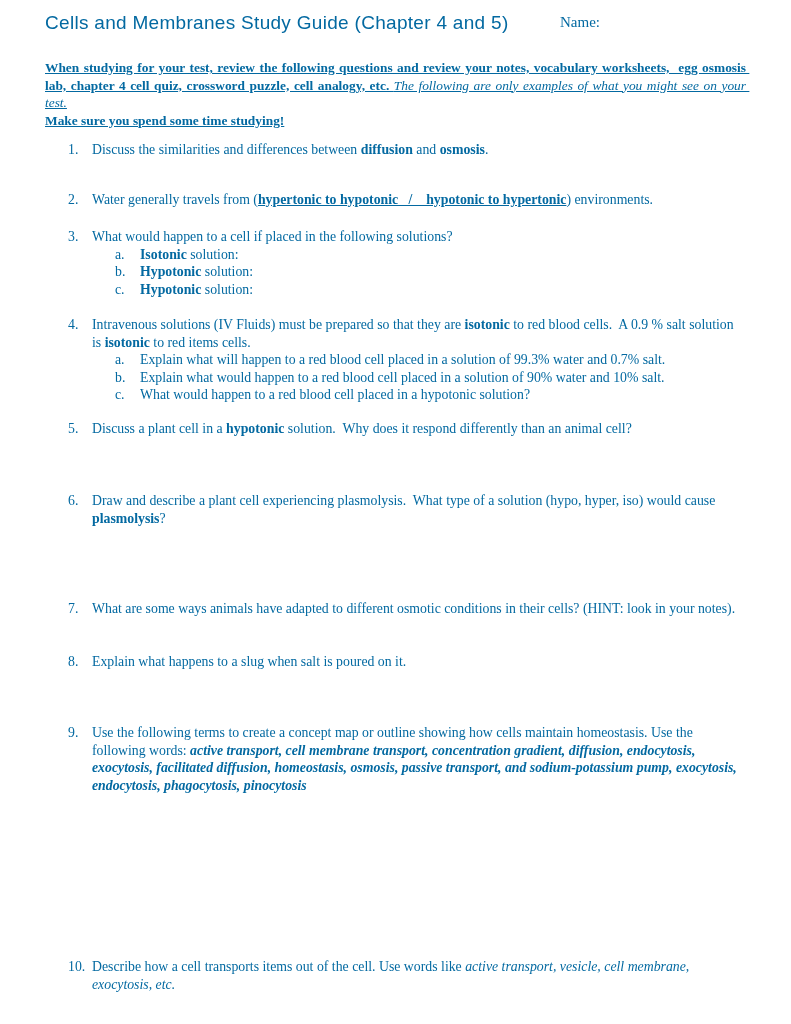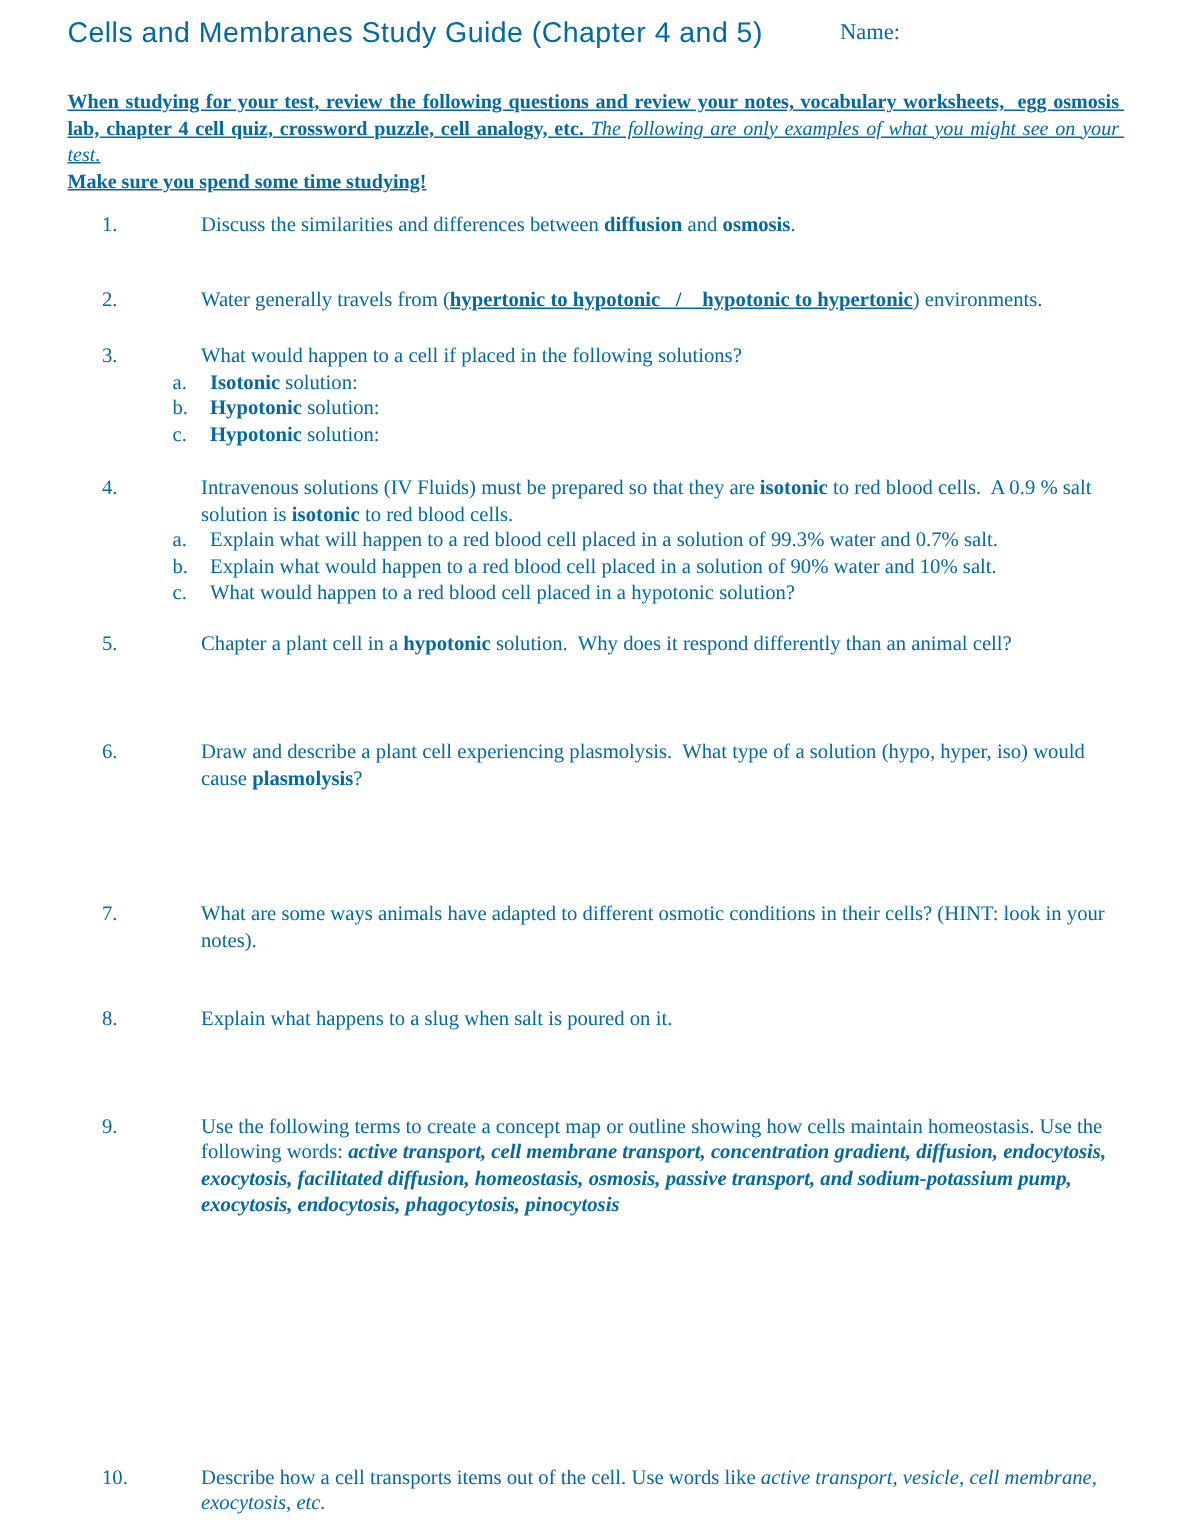--- a/index.html
+++ b/index.html
@@ -20,21 +20,21 @@
     margin-top:19px;font-size:13.4px;line-height:17.5px;
     text-align:justify;white-space:pre-wrap;font-weight:normal;
   }
   .seg-b{font-weight:bold;}
   .seg-i{font-style:italic;}
   .seg-u{text-decoration:underline;}
   .questions{list-style:none;margin:12px 0 0 0;padding:0;font-size:13.8px;line-height:17.5px;}
   .q-item{display:flex;margin-left:23px;}
   .q-num{width:24px;flex-shrink:0;}
   .q-main{flex:1;}
-  .q-body{white-space:pre-wrap;margin-left:42px;}
+  .q-body{white-space:pre-wrap;}
   .sub-item{display:flex;margin-left:23px;}
   .sub-letter{width:25px;flex-shrink:0;}
   .sub-body{flex:1;white-space:pre-wrap;}
   .q-2{margin-top:32px;}
   .q-3{margin-top:20px;}
   .q-4{margin-top:18px;}
   .q-5{margin-top:16px;}
   .q-6{margin-top:55px;}
   .q-7{margin-top:73px;}
   .q-8{margin-top:35px;}
@@ -77,39 +77,39 @@
           </div>
           <div class="sub-item">
             <span class="sub-letter">c.</span>
             <div class="sub-body"><span class="seg-b">Hypotonic</span><span class=""> solution:</span></div>
           </div>
         </div>
       </li>
       <li class="q-item q-4">
         <span class="q-num">4.</span>
         <div class="q-main">
-          <div class="q-body"><span class="">Intravenous solutions (IV Fluids) must be prepared so that they are </span><span class="seg-b">isotonic</span><span class=""> to red blood cells.  A 0.9 % salt solution is </span><span class="seg-b">isotonic</span><span class=""> to red blood cells.</span></div>
+          <div class="q-body"><span class="">Intravenous solutions (IV Fluids) must be prepared so that they are </span><span class="seg-b">isotonic</span><span class=""> to red blood cells.  A 0.9 % salt solution is </span><span class="seg-b">isotonic</span><span class=""> to red items cells.</span></div>
           <div class="sub-item">
             <span class="sub-letter">a.</span>
             <div class="sub-body"><span class="">Explain what will happen to a red blood cell placed in a solution of 99.3% water and 0.7% salt.</span></div>
           </div>
           <div class="sub-item">
             <span class="sub-letter">b.</span>
             <div class="sub-body"><span class="">Explain what would happen to a red blood cell placed in a solution of 90% water and 10% salt.</span></div>
           </div>
           <div class="sub-item">
             <span class="sub-letter">c.</span>
             <div class="sub-body"><span class="">What would happen to a red blood cell placed in a hypotonic solution?</span></div>
           </div>
         </div>
       </li>
       <li class="q-item q-5">
         <span class="q-num">5.</span>
         <div class="q-main">
-          <div class="q-body"><span class="">Chapter a plant cell in a </span><span class="seg-b">hypotonic</span><span class=""> solution.  Why does it respond differently than an animal cell?</span></div>
+          <div class="q-body"><span class="">Discuss a plant cell in a </span><span class="seg-b">hypotonic</span><span class=""> solution.  Why does it respond differently than an animal cell?</span></div>
         </div>
       </li>
       <li class="q-item q-6">
         <span class="q-num">6.</span>
         <div class="q-main">
           <div class="q-body"><span class="">Draw and describe a plant cell experiencing plasmolysis.  What type of a solution (hypo, hyper, iso) would cause </span><span class="seg-b">plasmolysis</span><span class="">?</span></div>
         </div>
       </li>
       <li class="q-item q-7">
         <span class="q-num">7.</span>

